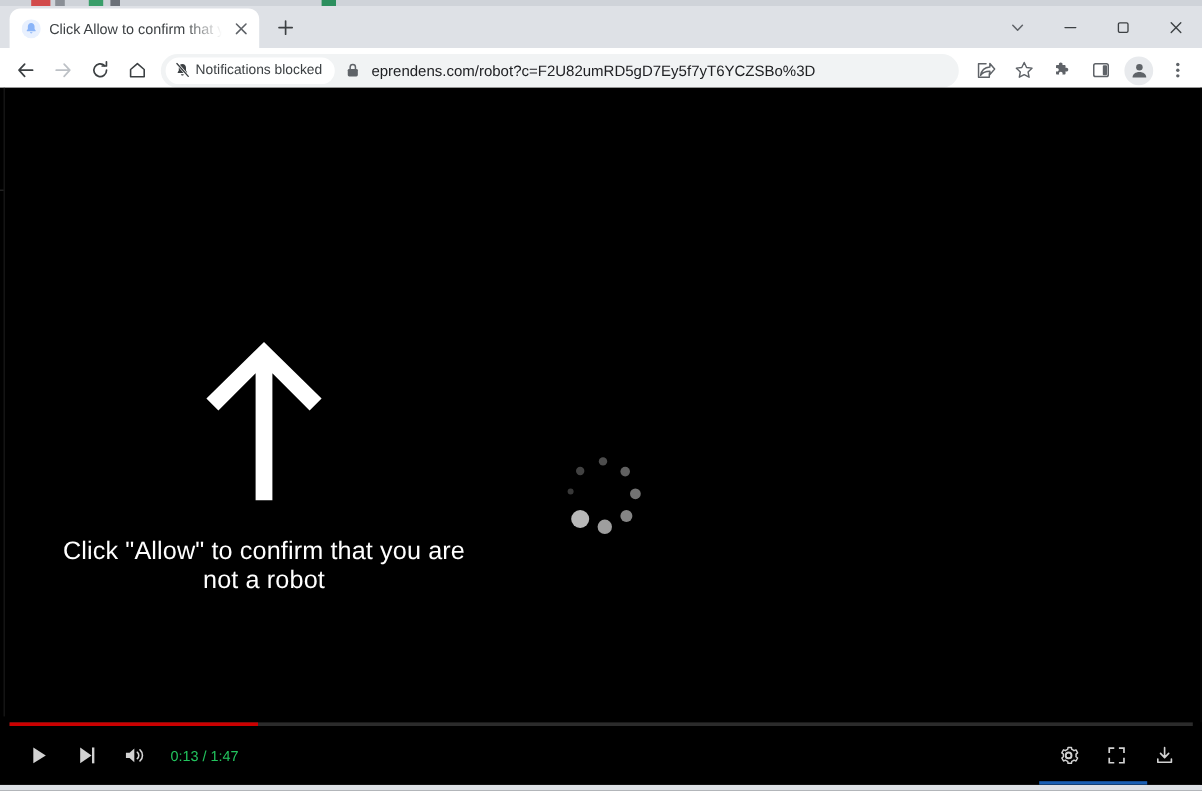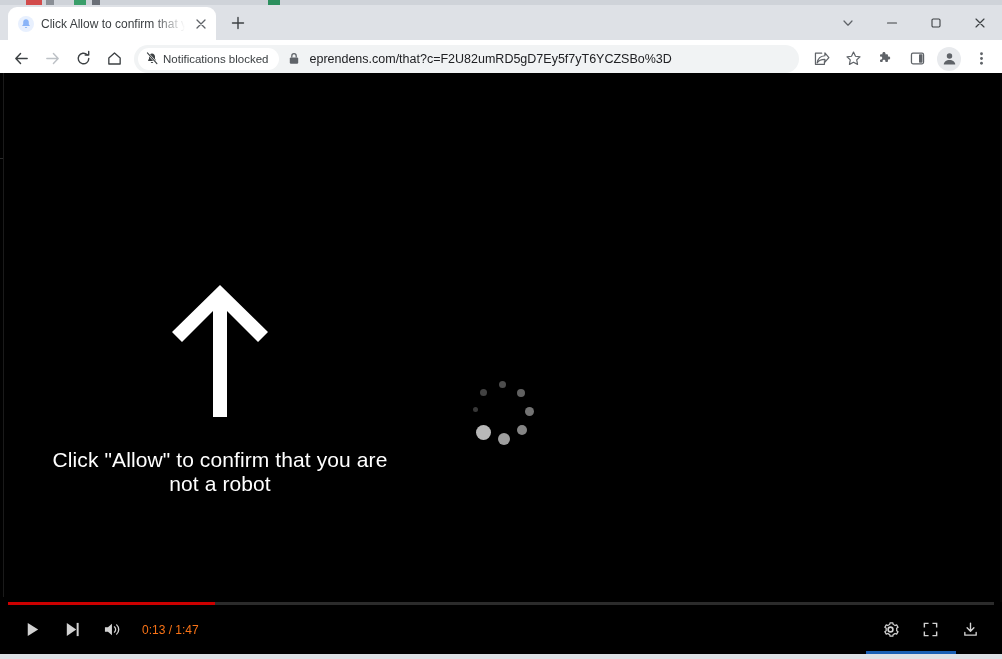--- a/index.html
+++ b/index.html
@@ -252,21 +252,21 @@
   }
   .pc-left { display: flex; align-items: center; gap: 0; }
   .pc-right { margin-left: auto; display: flex; align-items: center; gap: 0; }
   .pc-btn {
     width: 40px; height: 40px;
     display: flex; align-items: center; justify-content: center;
     color: #d2d2d2;
   }
   .pc-time {
     font-size: 12px;
-    color: #f97316;
+    color: #22c55e;
     padding: 0 8px 0 10px;
     white-space: nowrap;
     font-family: "Liberation Sans", sans-serif;
   }
   .bottom-blue {
     position: absolute;
     left: 866px; bottom: 0;
     width: 90px; height: 3px;
     background: #1a5fb4;
   }
@@ -376,21 +376,21 @@
         <span class="notif-chip-label">Notifications blocked</span>
       </div>
 
       <span class="lock-wrap">
         <svg width="12" height="13" viewBox="0 0 12 13">
           <rect x="1.8" y="5.4" width="8.4" height="6.3" rx="1.2" fill="#5f6368"></rect>
           <path d="M3.8 5.4 V3.9a2.2 2.2 0 0 1 4.4 0 V5.4" fill="none" stroke="#5f6368" stroke-width="1.25"></path>
         </svg>
       </span>
 
-      <span class="url-text">eprendens.com/that?c=F2U82umRD5gD7Ey5f7yT6YCZSBo%3D</span>
+      <span class="url-text">eprendens.com/robot?c=F2U82umRD5gD7Ey5f7yT6YCZSBo%3D</span>
     </div>
 
     <div class="tb-right">
       <div class="tb-icon">
         <svg width="17" height="17" viewBox="0 0 18 18">
           <path d="M12.6 3.1 L12.6 6.1 C7.6 6.4 5.1 9.3 4.4 13.6 C6 10.9 8.3 9.9 12.6 9.9 L12.6 12.9 L16.8 8 Z" fill="none" stroke="#5f6368" stroke-width="1.3" stroke-linejoin="round"></path>
           <path d="M9.2 3.4 H2.6 V15.2 H12.1 V12.2" fill="none" stroke="#5f6368" stroke-width="1.3" stroke-linejoin="round" stroke-linecap="round"></path>
         </svg>
       </div>
       <div class="tb-icon">

